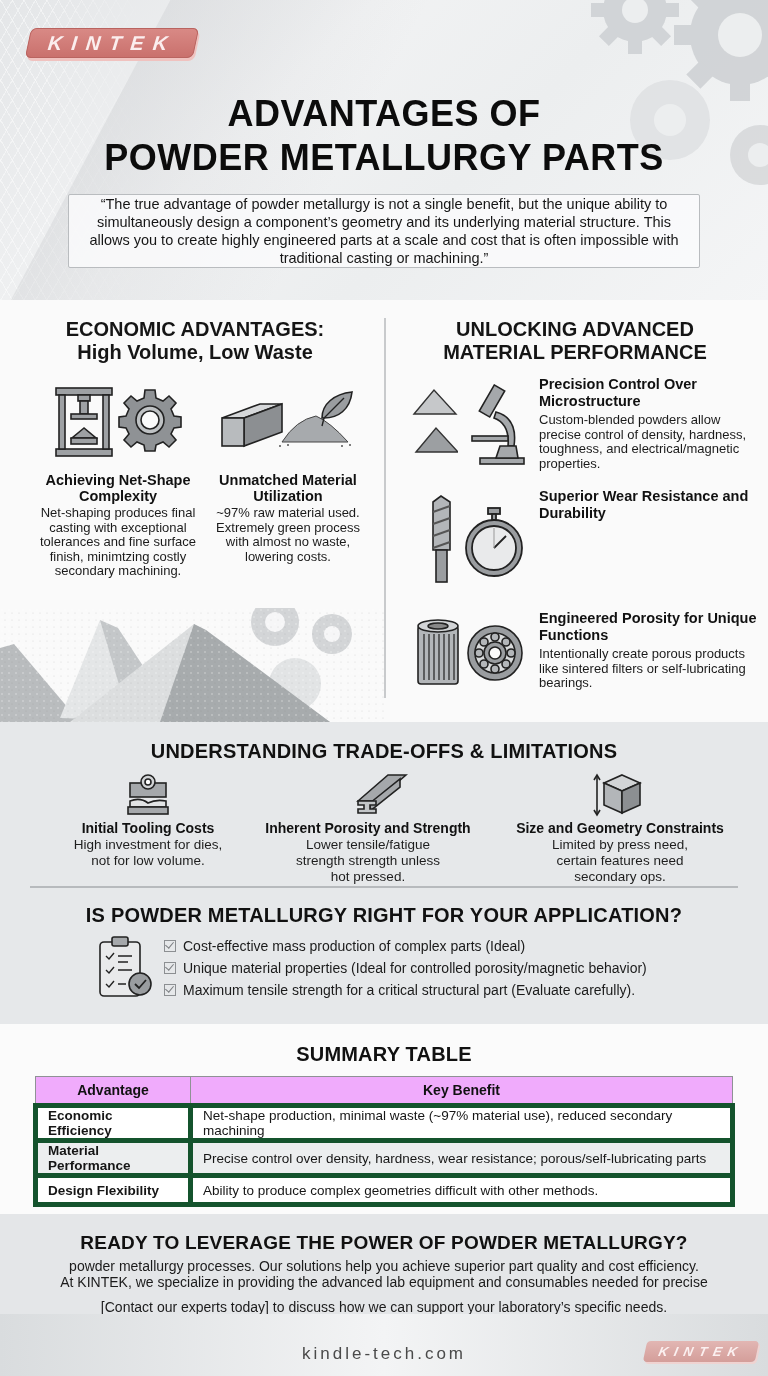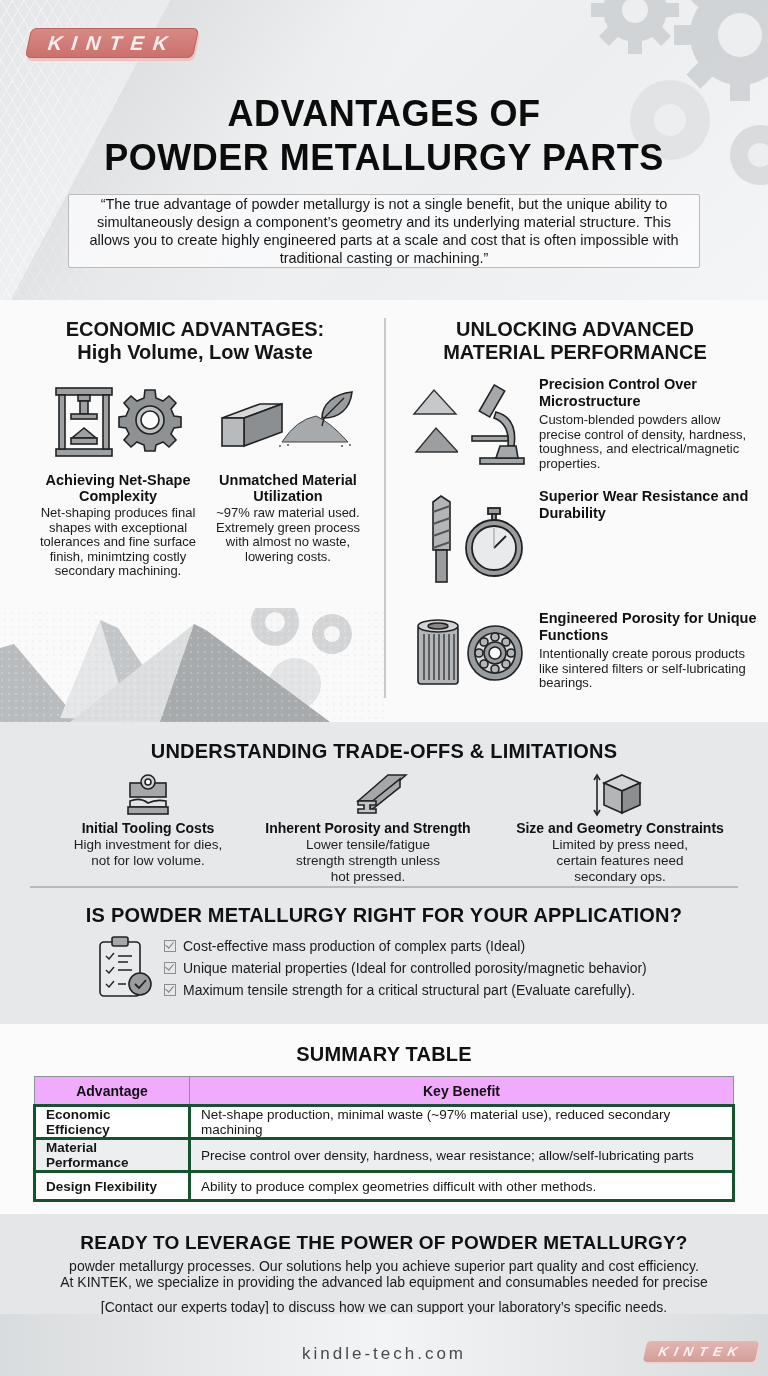--- a/index.html
+++ b/index.html
@@ -118,21 +118,21 @@
   table.sum {
     position: absolute; left: 33px; top: 1076px; width: 702px;
     border-collapse: collapse; font-size: 13.5px;
     border: 1.5px solid #8f9295;
   }
   table.sum th {
     background: #f0abfc; font-weight: bold; font-size: 14px; height: 29px;
     border: 1px solid #8f9295; text-align: center;
   }
   table.sum td {
-    height: 29px; border: 3px solid #14532d; padding: 0 10px; color: #161616;
+    height: 29px; border: 5px solid #14532d; padding: 0 10px; color: #161616;
   }
   table.sum td.adv { font-weight: bold; width: 155px; }
   table.sum tr.alt td { background: #eceeef; }
   table.sum tr.wht td { background: #ffffff; }
 
   
   .cta {
     position: absolute; left: 0; top: 1214px; width: 768px; height: 100px;
     background: #e4e6e8;
   }
@@ -257,21 +257,21 @@
       <circle cx="12" cy="55" r="1"></circle>
       <circle cx="66" cy="56" r="1"></circle>
       <circle cx="74" cy="55" r="1"></circle>
     </g>
   <path d="M46,28 C46,14 58,4 76,2 C74,20 62,28 48,28 Z" fill="#9a9da0" stroke="#222" stroke-width="1.6"></path>
   <path d="M46,36 L48,28 L68,8" stroke="#222" stroke-width="1.4" fill="none"></path>
 </svg>
 
 <div class="econ-item" style="left:38px;top:472px;width:160px">
   <div class="h">Achieving Net-Shape Complexity</div>
-  <div class="p">Net-shaping produces final shapes with exceptional tolerances and fine surface finish, minimtzing costly secondary machining.</div>
+  <div class="p">Net-shaping produces final casting with exceptional tolerances and fine surface finish, minimtzing costly secondary machining.</div>
 </div>
 <div class="econ-item" style="left:212px;top:472px;width:152px">
   <div class="h">Unmatched Material Utilization</div>
   <div class="p">~97% raw material used. Extremely green process with almost no waste, lowering costs.</div>
 </div>
 
 <svg class="mountains" viewBox="0 0 384 114">
   <defs>
     <pattern id="speck" width="7" height="7" patternUnits="userSpaceOnUse">
       <circle cx="2" cy="2" r=".8" fill="#fff" opacity=".8"></circle>
@@ -451,21 +451,21 @@
       <th>Key Benefit</th>
     </tr>
   </thead>
   <tbody>
     <tr class="wht">
       <td class="adv">Economic Efficiency</td>
       <td>Net-shape production, minimal waste (~97% material use), reduced secondary machining</td>
     </tr>
     <tr class="alt">
       <td class="adv">Material Performance</td>
-      <td>Precise control over density, hardness, wear resistance; allow/self-lubricating parts</td>
+      <td>Precise control over density, hardness, wear resistance; porous/self-lubricating parts</td>
     </tr>
     <tr class="wht">
       <td class="adv">Design Flexibility</td>
       <td>Ability to produce complex geometries difficult with other methods.</td>
     </tr>
   </tbody>
 </table>
 
 <div class="cta"></div>
 <div class="sec-title" style="top:1232px;font-size:19px">READY TO LEVERAGE THE POWER OF POWDER METALLURGY?</div>

